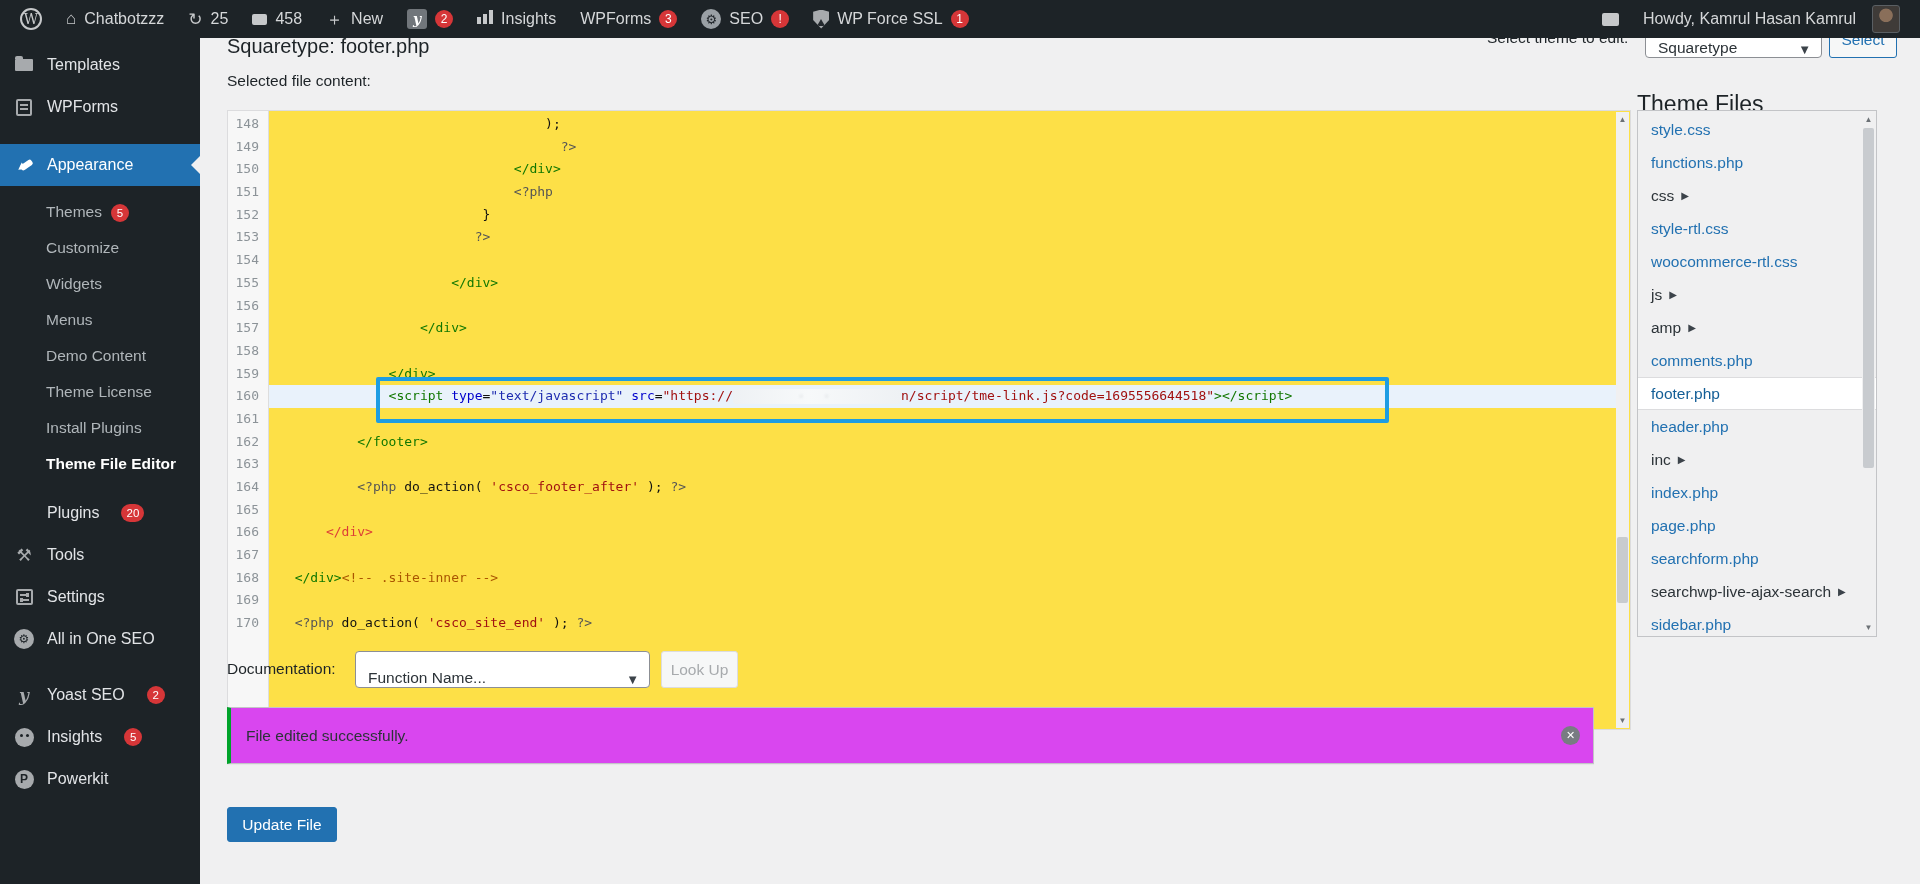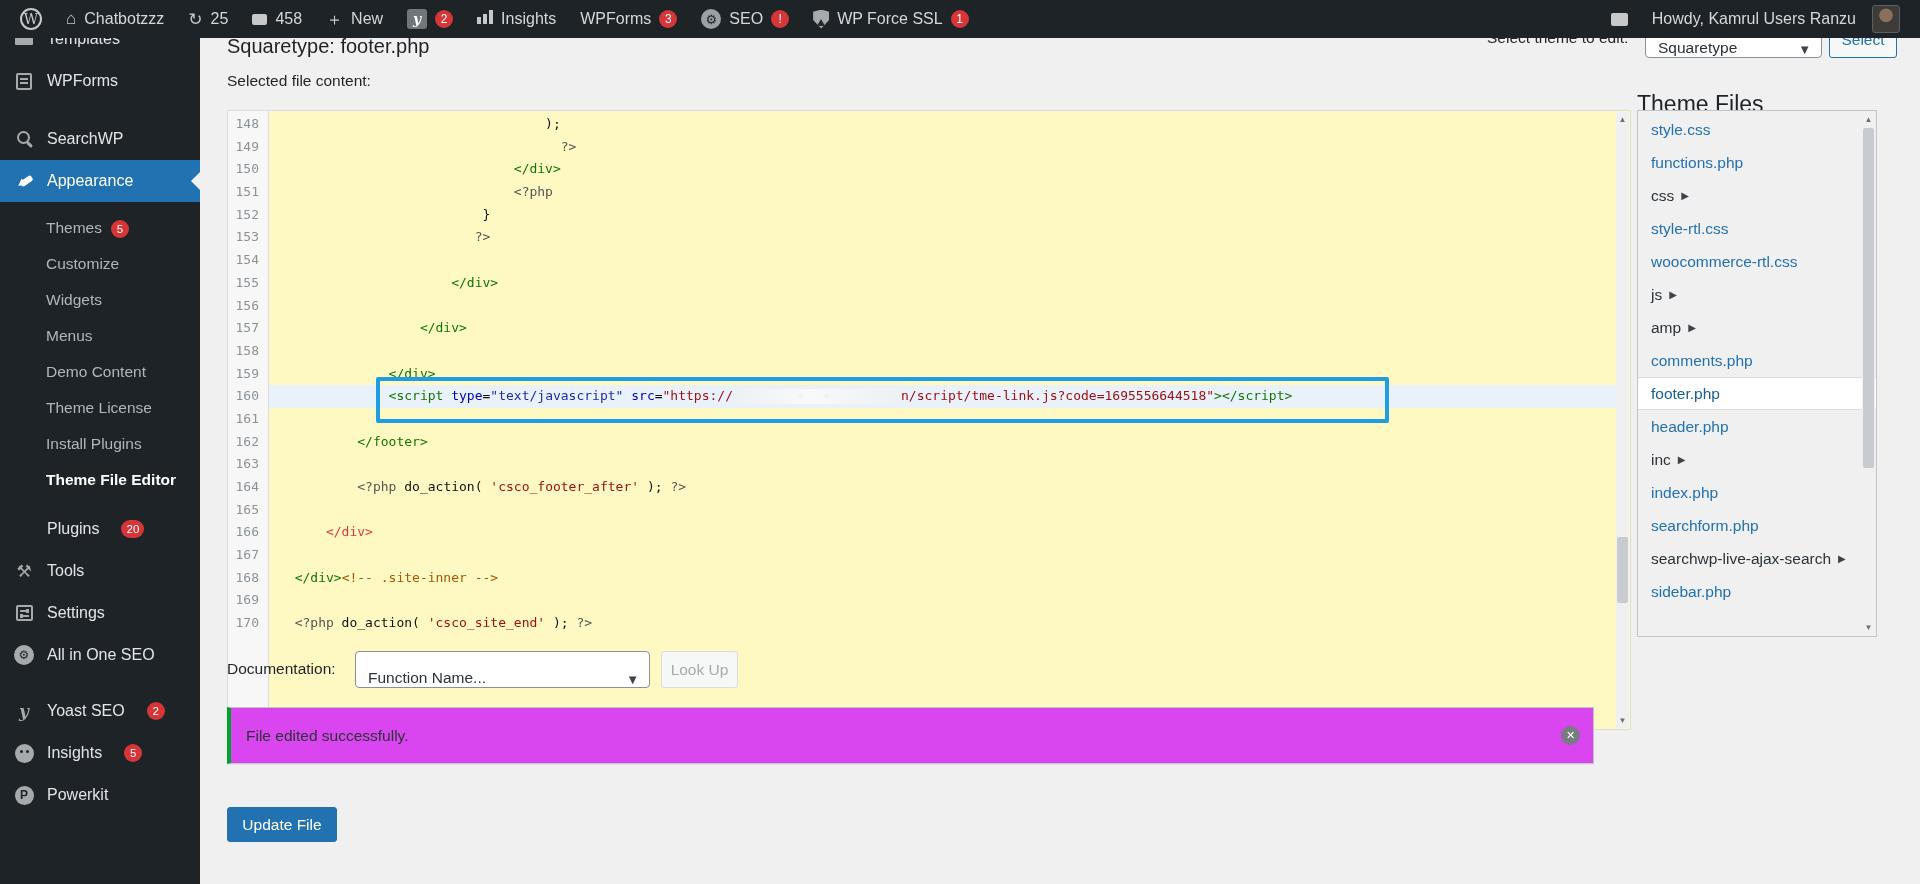--- a/index.html
+++ b/index.html
@@ -28,21 +28,21 @@
          font-size:13px;display:flex;align-items:center;justify-content:center;}
   .ab-shield{width:16px;height:19px;background:#a7aaad;position:relative;
          clip-path:polygon(50% 0,100% 12%,100% 55%,50% 100%,0 55%,0 12%);}
   .ab-shield::after{content:"";position:absolute;left:4px;top:5px;border:4px solid transparent;border-bottom:7px solid #23282d;}
   .ab-badge{min-width:18px;height:18px;line-height:18px;border-radius:10px;background:var(--badge,#d63638);
          color:#fff;font-size:12px;text-align:center;padding:0 5px;box-sizing:border-box;}
   .avatar{width:26px;height:26px;border-radius:3px;margin-left:8px;
          background:radial-gradient(circle at 50% 36%,#8a6f5a 0 30%,#3f3b38 34% 100%);border:1px solid #5a5f63;}
   
   #sidebar{position:absolute;left:0;top:0;width:200px;height:884px;background:#1d2327;z-index:20;
-           padding-top:18px;box-sizing:border-box;}
+           padding-top:44px;box-sizing:border-box;}
   .sb-item{height:42px;display:flex;align-items:center;padding:0 10px 0 14px;gap:13px;color:#e2e4e7;
            font-size:16px;cursor:pointer;position:relative;}
   .sb-item.active{background:var(--accent,#2271b1);color:#fff;}
   .sb-item.active::after{content:"";position:absolute;right:0;top:50%;margin-top:-9px;
            border:9px solid transparent;border-right-color:#f0f0f1;}
   .sb-gap{height:16px;} .sb-gap-md{height:14px;}
   .sb-sub{padding:8px 0 10px;}
   .sb-sub-item{height:36px;line-height:36px;padding-left:46px;color:#b0b6ba;font-size:15.5px;cursor:pointer;}
   .sb-sub-item.current{color:#fff;font-weight:bold;}
   .badge{display:inline-block;min-width:18px;height:18px;line-height:18px;border-radius:10px;
@@ -79,21 +79,21 @@
   .wp-select{background:#fff;border:1px solid #8c8f94;border-radius:4px;color:#2c3338;font-size:15.5px;
              display:flex;align-items:flex-end;justify-content:space-between;padding:0 10px 0 12px;box-sizing:border-box;cursor:pointer;}
   .chev{font-size:13px;color:#3c434a;}
   #select-btn{left:1829px;top:22px;width:68px;height:36px;z-index:2;}
   .btn{display:flex;align-items:center;justify-content:center;border-radius:3px;font-size:15.5px;cursor:pointer;box-sizing:border-box;}
   .btn-outline{background:#f6f7f7;border:1px solid var(--accent,#2271b1);color:var(--accent,#2271b1);}
   .btn-primary{background:var(--accent,#2271b1);border:1px solid var(--accent,#2271b1);color:#fff;}
   .btn-disabled{background:#f6f7f7;border:1px solid #dcdcde;color:#a7aaad;cursor:default;}
   #selected-file-label{left:227px;top:72px;font-size:15.5px;color:#1d2327;}
   
-  #editor{left:227px;top:110px;width:1404px;height:620px;background:#fef9c3;border:1px solid #dcdcde;box-sizing:border-box;}
+  #editor{left:227px;top:110px;width:1404px;height:620px;background:#fde047;border:1px solid #dcdcde;box-sizing:border-box;}
   #gutter{position:absolute;left:0;top:0;bottom:0;width:41px;background:#f7f7f7;border-right:1px solid #ddd;
           padding-top:2px;box-sizing:border-box;}
   .gl{height:22.7px;line-height:22.7px;text-align:right;padding-right:9px;color:#8c9398;
       font-family:"DejaVu Sans Mono",monospace;font-size:13px;}
   #code-lines{position:absolute;left:41px;top:2px;right:14px;}
   .cl{height:22.7px;line-height:22.7px;white-space:pre;font-family:"DejaVu Sans Mono",monospace;font-size:13px;color:#111;
       padding-left:10px;overflow:hidden;}
   .cl.active{background:#e9f2fb;}
   .t-tag{color:#117700;} .t-attr{color:#0000cc;} .t-str{color:#a11111;} .t-strb{color:#1d2bb0;}
   .t-meta{color:#555;} .t-plain{color:#111;} .t-comment{color:#aa5500;} .t-err{color:#dd3d36;}
@@ -242,20 +242,23 @@
           <span>header.php</span>
         </div>
         <div class="tf-item folder">
           <span>inc</span>
           <span class="tf-arrow">▶</span>
         </div>
         <div class="tf-item">
           <span>index.php</span>
         </div>
         <div class="tf-item">
+          <span>page.php</span>
+        </div>
+        <div class="tf-item">
           <span>searchform.php</span>
         </div>
         <div class="tf-item folder">
           <span>searchwp-live-ajax-search</span>
           <span class="tf-arrow">▶</span>
         </div>
         <div class="tf-item">
           <span>sidebar.php</span>
         </div>
       </div>
@@ -288,26 +291,20 @@
           </span>
           <span class="sb-label">Templates</span>
         </div>
         <div class="sb-item">
           <span class="sb-ico">
             <span class="ico-forms"></span>
           </span>
           <span class="sb-label">WPForms</span>
         </div>
         <div class="sb-gap"></div>
-        <div class="sb-item">
-          <span class="sb-ico">
-            <span class="ico-searchwp"></span>
-          </span>
-          <span class="sb-label">SearchWP</span>
-        </div>
         <div class="sb-item active">
           <span class="sb-ico">
             <span class="ico-brush"></span>
           </span>
           <span class="sb-label">Appearance</span>
         </div>
         <div class="sb-sub">
           <div class="sb-sub-item"><span>Themes</span><span class="badge">5</span></div>
           <div class="sb-sub-item"><span>Customize</span></div>
           <div class="sb-sub-item"><span>Widgets</span></div>
@@ -408,19 +405,19 @@
         <span class="ab-shield"></span>
         <span>WP Force SSL</span>
         <span class="ab-badge">1</span>
       </div>
     </div>
     <div class="ab-right">
       <div class="ab-item">
         <span class="ab-bubble big"></span>
       </div>
       <div class="ab-item">
-        <span>Howdy, Kamrul Users Ranzu</span>
+        <span>Howdy, Kamrul Hasan Kamrul</span>
         <span class="avatar"></span>
       </div>
     </div>
   </div>
 
 </div>
 
 </body></html>

